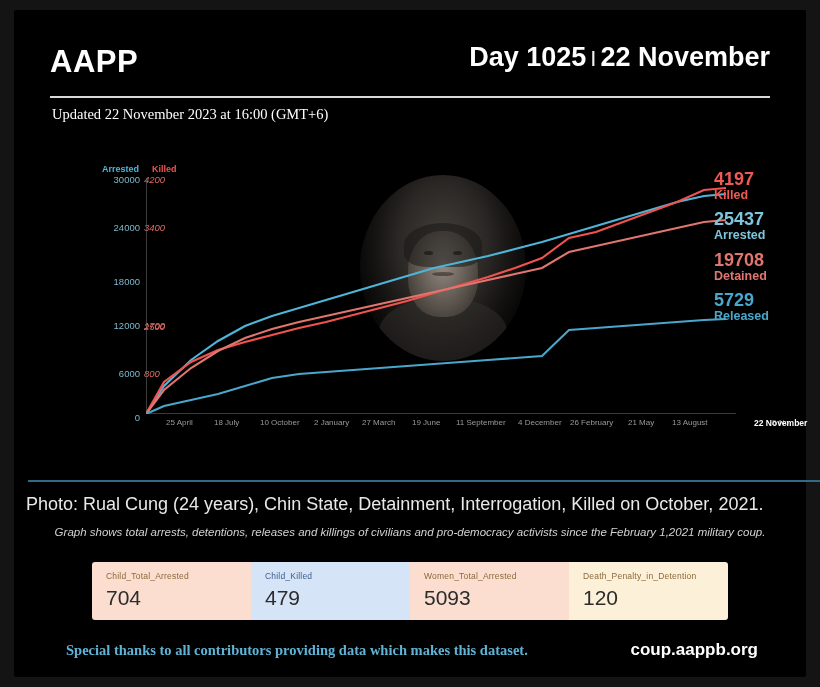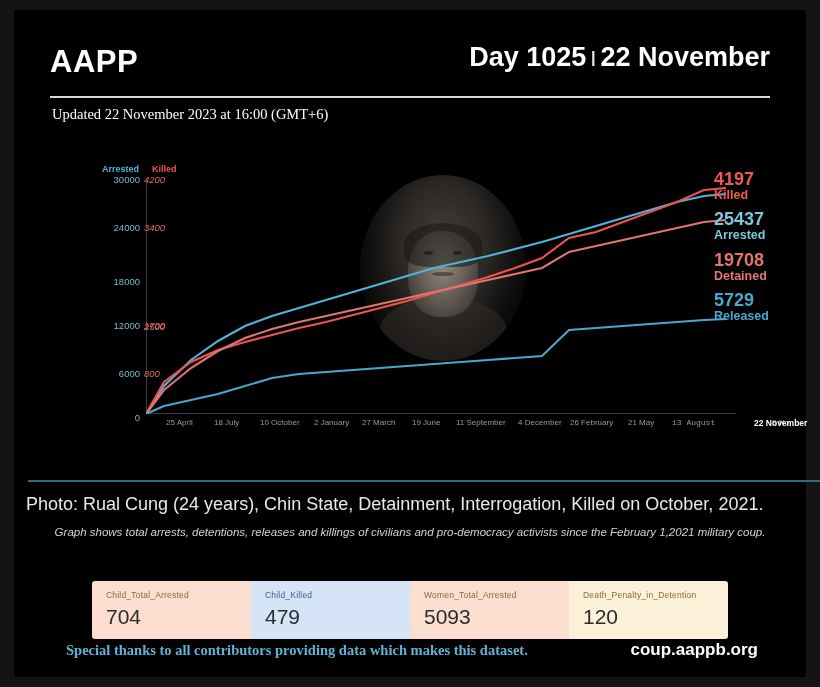--- a/index.html
+++ b/index.html
@@ -101,21 +101,21 @@
     position:absolute;left:12px;top:484px;width:792px;text-align:left;
     font-size:18px;color:#e8e8e8;
   }
   .subcaption{
     position:absolute;left:0;top:516px;width:792px;text-align:center;
     font-size:11.5px;color:#d2d2d2;font-style:italic;
   }
   
   .boxes{
     position:absolute;left:78px;top:552px;width:636px;height:58px;display:flex;
-    border-radius:3px;overflow:hidden;margin-top:19px;
+    border-radius:3px;overflow:hidden;
   }
   .box{flex:1;padding:9px 0 0 14px;box-sizing:border-box;}
   .box .k{font-size:8.5px;color:#8a6a3a;letter-spacing:.2px;}
   .box .v{font-size:21px;color:#2c2c2c;margin-top:5px;}
   .box.peach{background:#fbded0;}
   .box.blue{background:#d6e4f7;}
   .box.blue .k{color:#3c5e8e;}
   .box.cream{background:#fdf0d8;}
   
   .thanks{
@@ -180,21 +180,21 @@
         <span class="xtick" style="left:20px;">25 April</span>
         <span class="xtick" style="left:68px;">18 July</span>
         <span class="xtick" style="left:114px;">10 October</span>
         <span class="xtick" style="left:168px;">2 January</span>
         <span class="xtick" style="left:216px;">27 March</span>
         <span class="xtick" style="left:266px;">19 June</span>
         <span class="xtick" style="left:310px;">11 September</span>
         <span class="xtick" style="left:372px;">4 December</span>
         <span class="xtick" style="left:424px;">26 February</span>
         <span class="xtick" style="left:482px;">21 May</span>
-        <span class="xtick" style="left:526px;font-family:Liberation Mono, monospace;">13 August</span>
+        <span class="xtick" style="left:526px;">13 August</span>
         <span class="xtick" style="left:580px;margin-left:46px;">5 No</span>
         <span class="xtick last" style="left:608px;">22 November</span>
       </div>
     </div>
 
     <div class="callouts">
       <div class="co killed">
         <div class="num">4197</div>
         <div class="cap">Killed</div>
       </div>

